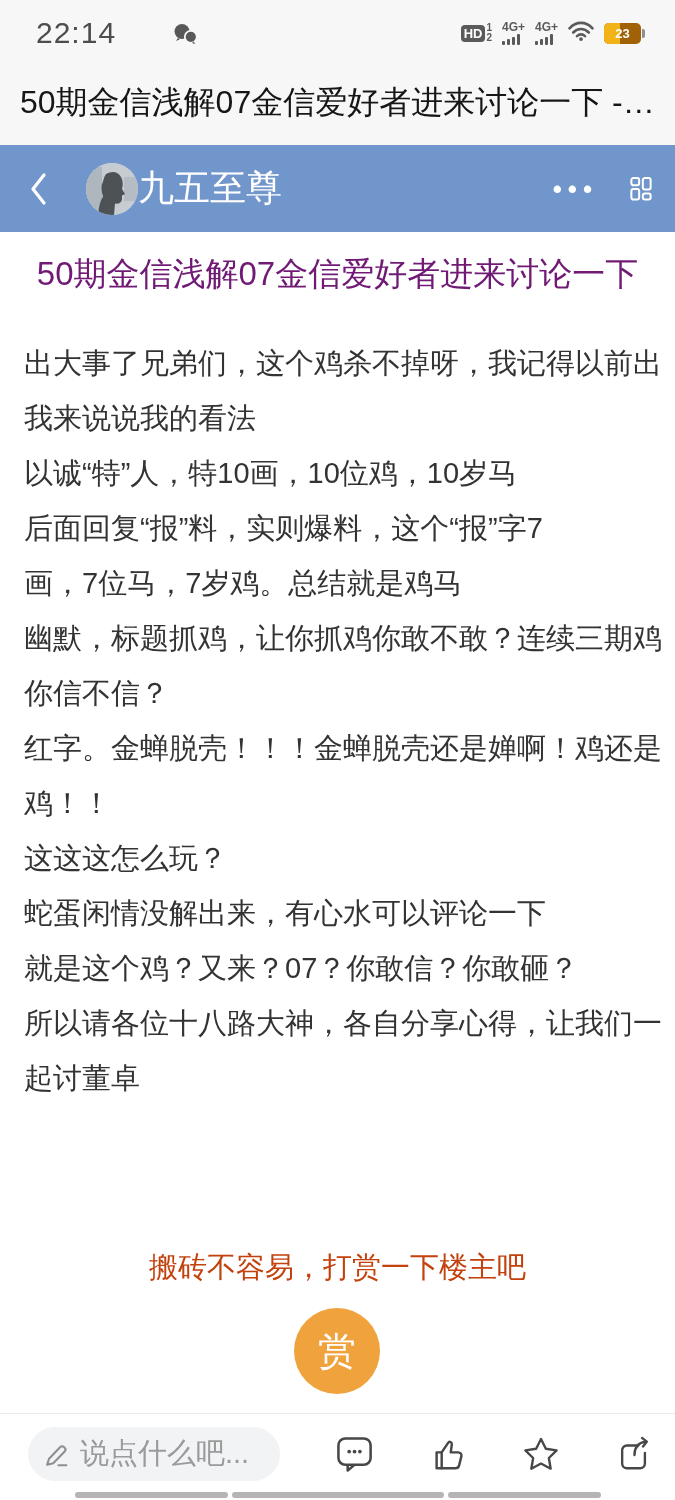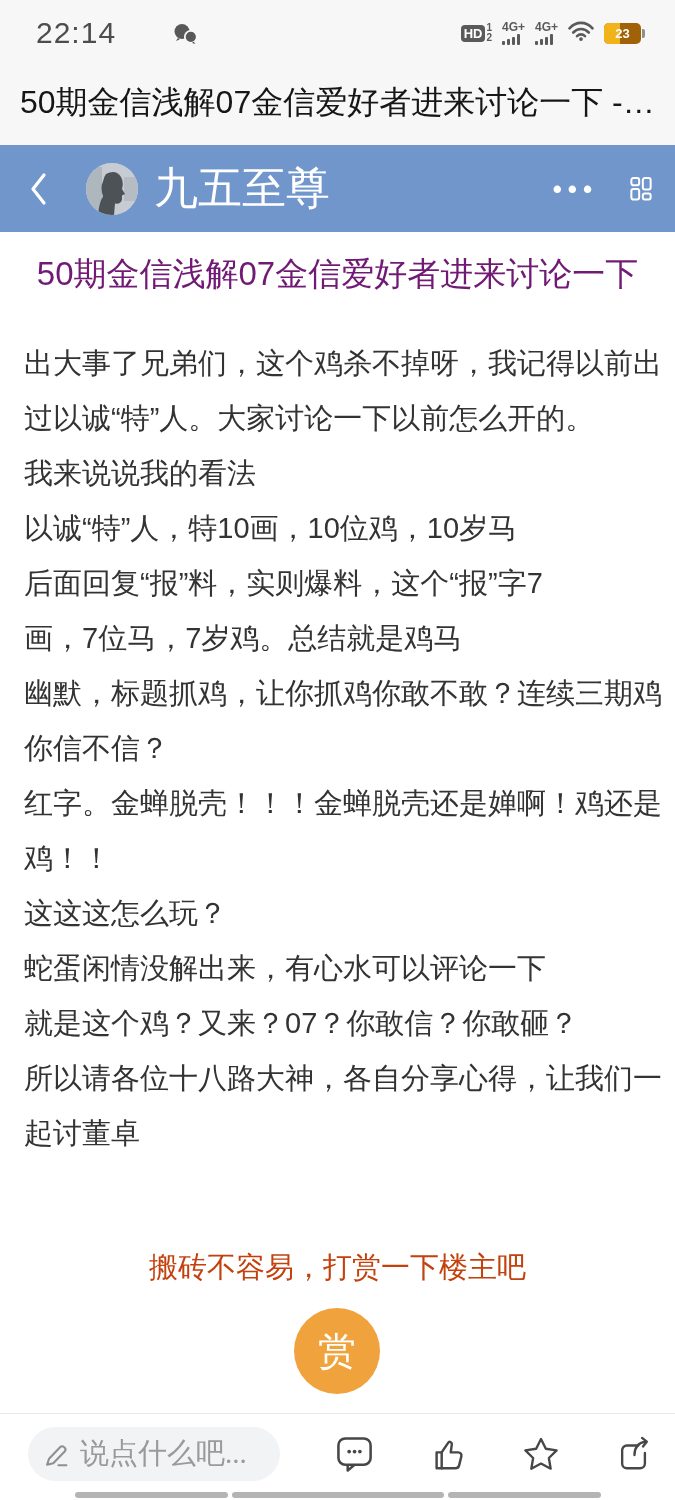--- a/index.html
+++ b/index.html
@@ -33,39 +33,39 @@
   
   .browser-bar { position:absolute; top:60px; left:0; width:675px; height:85px;
     background:#f7f7f8; display:flex; align-items:center; padding:0 20px; }
   .page-title { font-size:32px; color:#161616; white-space:nowrap; overflow:hidden; }
   
   .app-bar { position:absolute; top:145px; left:0; width:675px; height:87px;
     background:#7096cb; display:flex; align-items:center; padding:0 23px 0 30px; }
   .back-btn { width:30px; display:flex; align-items:center; }
   .avatar { width:52px; height:52px; border-radius:50%; overflow:hidden; margin-left:26px;
     background:#c3cad1; flex:0 0 auto; }
-  .username { color:#ffffff; font-size:44px; margin-left:16px; }
+  .username { color:#ffffff; font-size:36px; }
   .more-dots { margin-left:auto; color:#fff; font-size:26px; font-weight:bold;
     letter-spacing:6px; line-height:20px; }
   .grid-btn { margin-left:32px; display:flex; align-items:center; }
   
   .post-title { position:absolute; top:252px; left:24px; right:24px;
     font-size:33px; color:#701a75; white-space:nowrap;text-align:center; }
   .post-body { position:absolute; top:336px; left:24px; right:20px; }
   .bline { height:55px; line-height:55px; font-size:29px; color:#333; white-space:nowrap; }
   .tip { position:absolute; top:1248px; left:0; width:675px; text-align:center;
     font-size:29px; color:#c2410c; }
   .reward-btn { position:absolute; top:1308px; left:294px; width:86px; height:86px;
     border-radius:50%; background:#f0a33d; display:flex; align-items:center;
     justify-content:center; color:#fff; font-size:38px; cursor:pointer; }
   
   .bottom-divider { position:absolute; top:1413px; left:0; width:675px; height:1px; background:#e9e9e9; }
   .bottom-bar { position:absolute; top:1414px; left:0; width:675px; height:86px; background:#fff; }
   .comment-pill { position:absolute; left:28px; top:13px; width:252px; height:54px;
-    border-radius:27px; background:#f2f3f5; display:flex; align-items:center; padding:0 14px;font-family:Liberation Serif, serif; }
+    border-radius:27px; background:#f2f3f5; display:flex; align-items:center; padding:0 14px; }
   .comment-ph { font-size:29px; color:#9a9a9a; margin-left:8px; white-space:nowrap; }
   .act { position:absolute; top:18px; width:42px; height:44px; display:flex;
     align-items:center; justify-content:center; cursor:pointer; }
   .act.c1 { left:334px; } .act.c2 { left:427px; } .act.c3 { left:520px; } .act.c4 { left:613px; }
   .gbar { position:absolute; top:1492px; height:6px; border-radius:3px; background:#b4b4b4; }
   .gbar.g1 { left:75px; width:153px; } .gbar.g2 { left:232px; width:212px; } .gbar.g3 { left:448px; width:153px; }
 </style>
 </head>
 <body>
 
@@ -149,21 +149,20 @@
       <rect x="14" y="1.5" width="8.5" height="12.5" rx="2.2"></rect>
       <rect x="1.5" y="13.5" width="8.5" height="11.5" rx="2.2"></rect>
       <rect x="14" y="18.5" width="8.5" height="6.5" rx="2.2"></rect>
     </svg>
   </span>
 </div>
 
 <div class="post-title">50期金信浅解07金信爱好者进来讨论一下</div>
 <div class="post-body">
   <div class="bline">出大事了兄弟们，这个鸡杀不掉呀，我记得以前出</div>
-  <div class="bline">过以诚“特”人。大家讨论一下以前怎么开的。</div>
   <div class="bline">我来说说我的看法</div>
   <div class="bline">以诚“特”人，特10画，10位鸡，10岁马</div>
   <div class="bline">后面回复“报”料，实则爆料，这个“报”字7</div>
   <div class="bline">画，7位马，7岁鸡。总结就是鸡马</div>
   <div class="bline">幽默，标题抓鸡，让你抓鸡你敢不敢？连续三期鸡</div>
   <div class="bline">你信不信？</div>
   <div class="bline">红字。金蝉脱壳！！！金蝉脱壳还是婵啊！鸡还是</div>
   <div class="bline">鸡！！</div>
   <div class="bline">这这这怎么玩？</div>
   <div class="bline">蛇蛋闲情没解出来，有心水可以评论一下</div>

